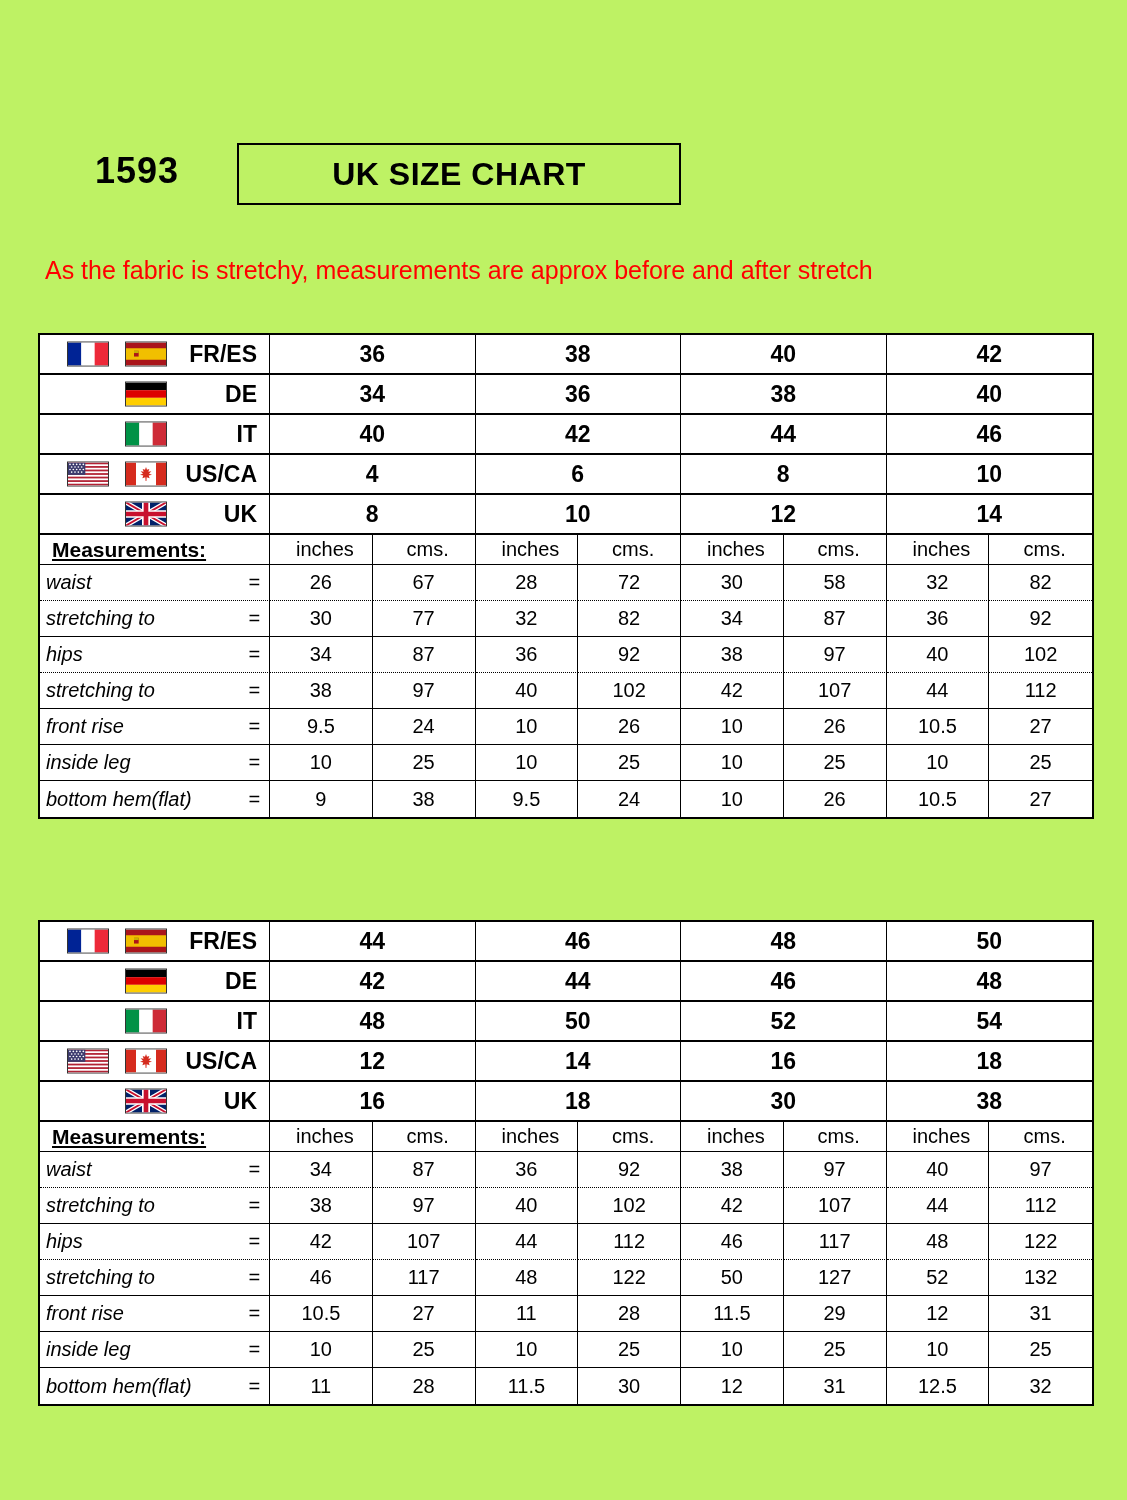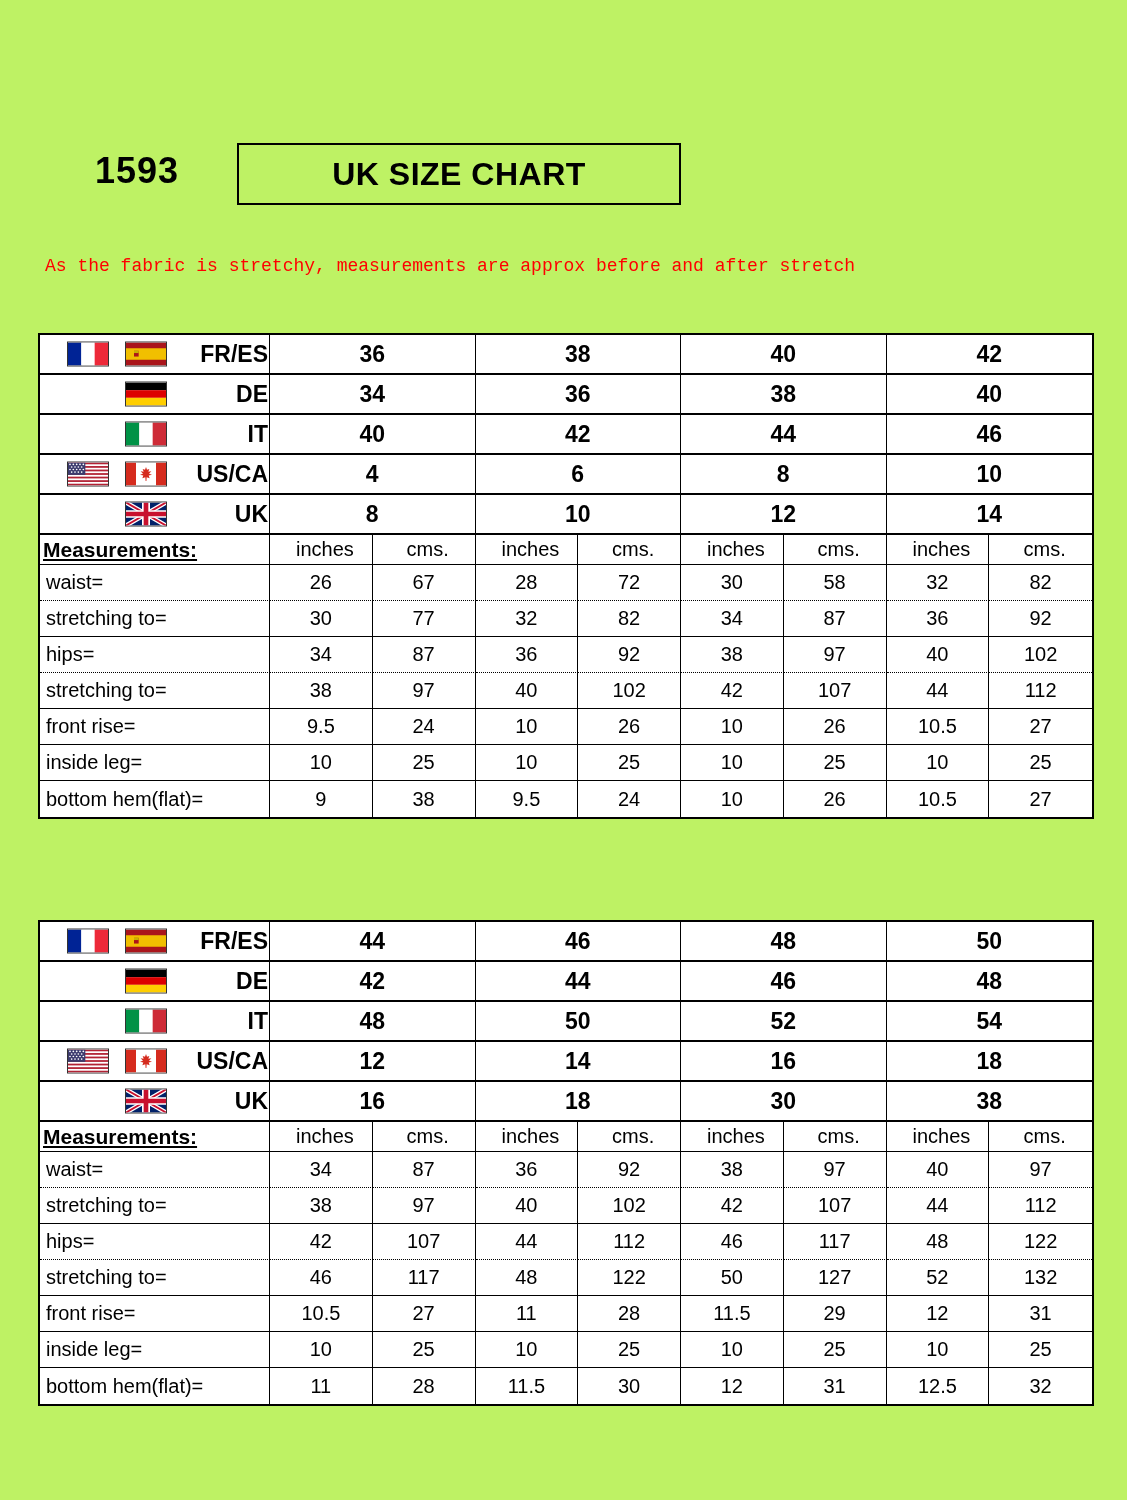--- a/index.html
+++ b/index.html
@@ -17,21 +17,21 @@
   }
   .title-box {
     position:absolute; left:237px; top:143px; width:444px; height:62px;
     border:2px solid #000;
     display:flex; align-items:center; justify-content:center;
   }
   .title-box span { font-size:32px; font-weight:bold; letter-spacing:0.5px;text-align:center; }
 
   .note {
     position:absolute; left:45px; top:256px;
-    font-size:18px; color:#ff0000;font-family:Liberation Mono, monospace;
+    font-size:25px; color:#ff0000;
   }
 
   table.size-table {
     position:absolute; left:38px; width:1052px;
     border:2px solid #000;
     border-collapse:separate; border-spacing:0;
     table-layout:fixed;
     background:#fff;
   }
   #table-0 { top:333px; }
@@ -46,39 +46,40 @@
   }
   td:last-child { border-right:none; }
   tr:last-child td { border-bottom:none; }
 
   
   .size-row td {
     height:40px; font-size:23px; font-weight:bold;
     border-bottom:2px solid #000;
   }
   .size-val { text-align:center; }
-  .label-cell { position:relative; text-align:right; padding-right:1px; }
+  .label-cell { position:relative; text-align:right; padding-right:12px; }
   .flags {
     position:absolute; right:102px; top:50%; transform:translateY(-50%);
     display:flex; gap:16px;
   }
   .flag { width:42px; height:25px; border:1px solid #333; background:#fff; flex:0 0 auto; }
   .flag svg { display:block; width:100%; height:100%; }
 
   
   .unit-row td { height:30px; font-size:20px; font-weight:normal; }
-  .meas-head { text-align:left; padding-left:3px; }
+  .meas-head { text-align:left; padding-left:12px; }
   .meas-label { font-weight:bold; text-decoration:underline; font-size:21px; }
   .unit-cell { text-align:center; padding-left:8px; }
 
   
   .measure-row td { height:36px; font-size:20px; font-weight:normal; }
   .m-wrap {
-    display:flex; justify-content:flex-start; align-items:center;
+    display:flex; justify-content:space-between; align-items:center;
     padding:0 9px 0 6px;
+    font-style:italic;
   }
   .m-val { text-align:center; font-weight:bold; }
   tr.dotted-below td { border-bottom:1px dotted #000; }
 </style>
 </head>
 <body>
 
 <div class="page">
   <div class="doc-code">1593</div>
   <div class="title-box">

